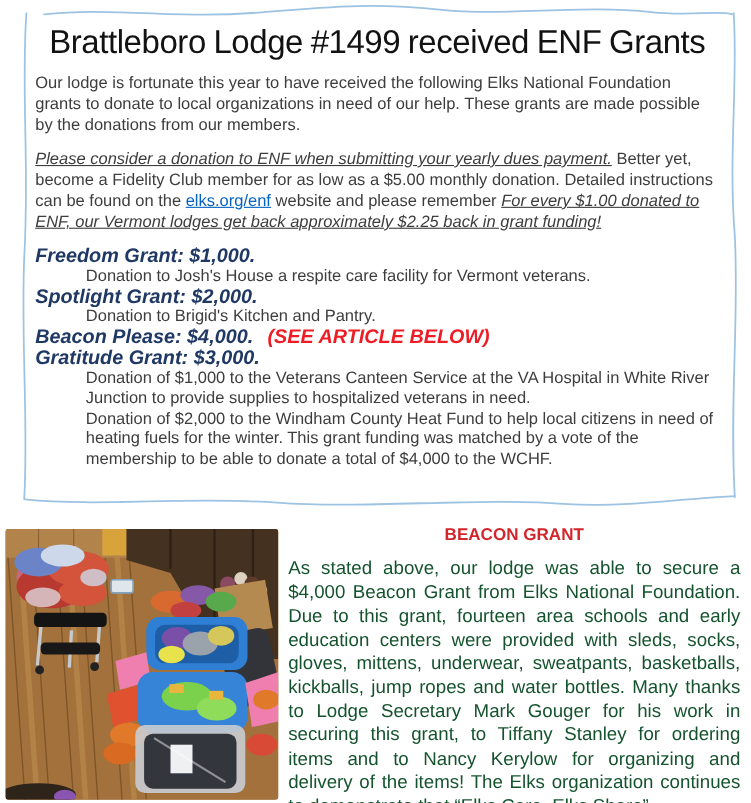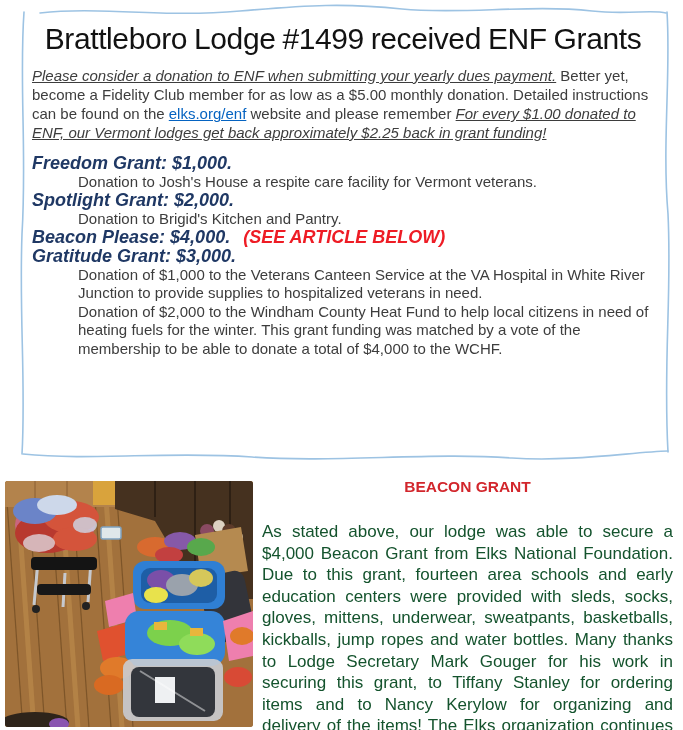--- a/index.html
+++ b/index.html
@@ -26,21 +26,21 @@
   .grant-note{color:#ee1c25;font-weight:bold;font-style:italic;margin-left:8px;text-align:center;}
   .grant-desc{font-size:15px;line-height:18.6px;margin-left:46px;}
   
   .photo-figure{
     position:absolute;left:5px;top:481px;width:248px;height:246px;margin:0;
     border-radius:3px;overflow:hidden;background:#a2713c;
   }
   .photo-figure svg{display:block;}
   .article{position:absolute;left:262px;top:478px;width:411px;}
   .article-heading{
-    margin:0 0 25px 0;text-align:center;font-size:15.5px;font-weight:bold;color:#d2262c;
+    margin:0 0 10px 0;text-align:center;font-size:15.5px;font-weight:bold;color:#d2262c;
   }
   .article-body{
     margin:0;font-size:17px;line-height:21.6px;text-align:justify;color:#14532d;
   }
 </style>
 </head>
 <body>
 
 <div class="page">
 
@@ -48,20 +48,21 @@
     <svg class="box-border" viewBox="0 0 662 460" preserveAspectRatio="none">
       <path d="M30,11 C90,4 150,16 230,9 C300,3 335,1 392,7 C450,13 520,2 582,9 C618,13 642,7 656,11"></path>
       <path d="M14,10 C9,80 17,150 12,232 C9,312 16,382 12,452"></path>
       <path d="M657,10 C661,70 652,142 658,212 C662,292 653,362 658,450"></path>
       <path d="M13,452 C80,459 160,449 242,455 C322,461 422,450 502,456 C562,460 622,450 658,449"></path>
     </svg>
 
     <div class="box-content">
       <h1 class="page-title">Brattleboro Lodge #1499 received ENF Grants</h1>
 
+      <p>Our lodge is fortunate this year to have received the following Elks National Foundation grants to donate to local organizations in need of our help. These grants are made possible by the donations from our members.</p>
 
       <p><span class="biu">Please consider a donation to ENF when submitting your yearly dues payment.</span><span> Better yet, become a Fidelity Club member for as low as a $5.00 monthly donation. Detailed instructions can be found on the </span><a class="enf-link">elks.org/enf</a><span> website and please remember </span><span class="biu">For every $1.00 donated to ENF, our Vermont lodges get back approximately $2.25 back in grant funding!</span></p>
 
 
       <div>
 
         <div class="grant-line">
           <span class="grant-label">Freedom Grant:</span>
           <span class="grant-amount">$1,000.</span>
         </div>

